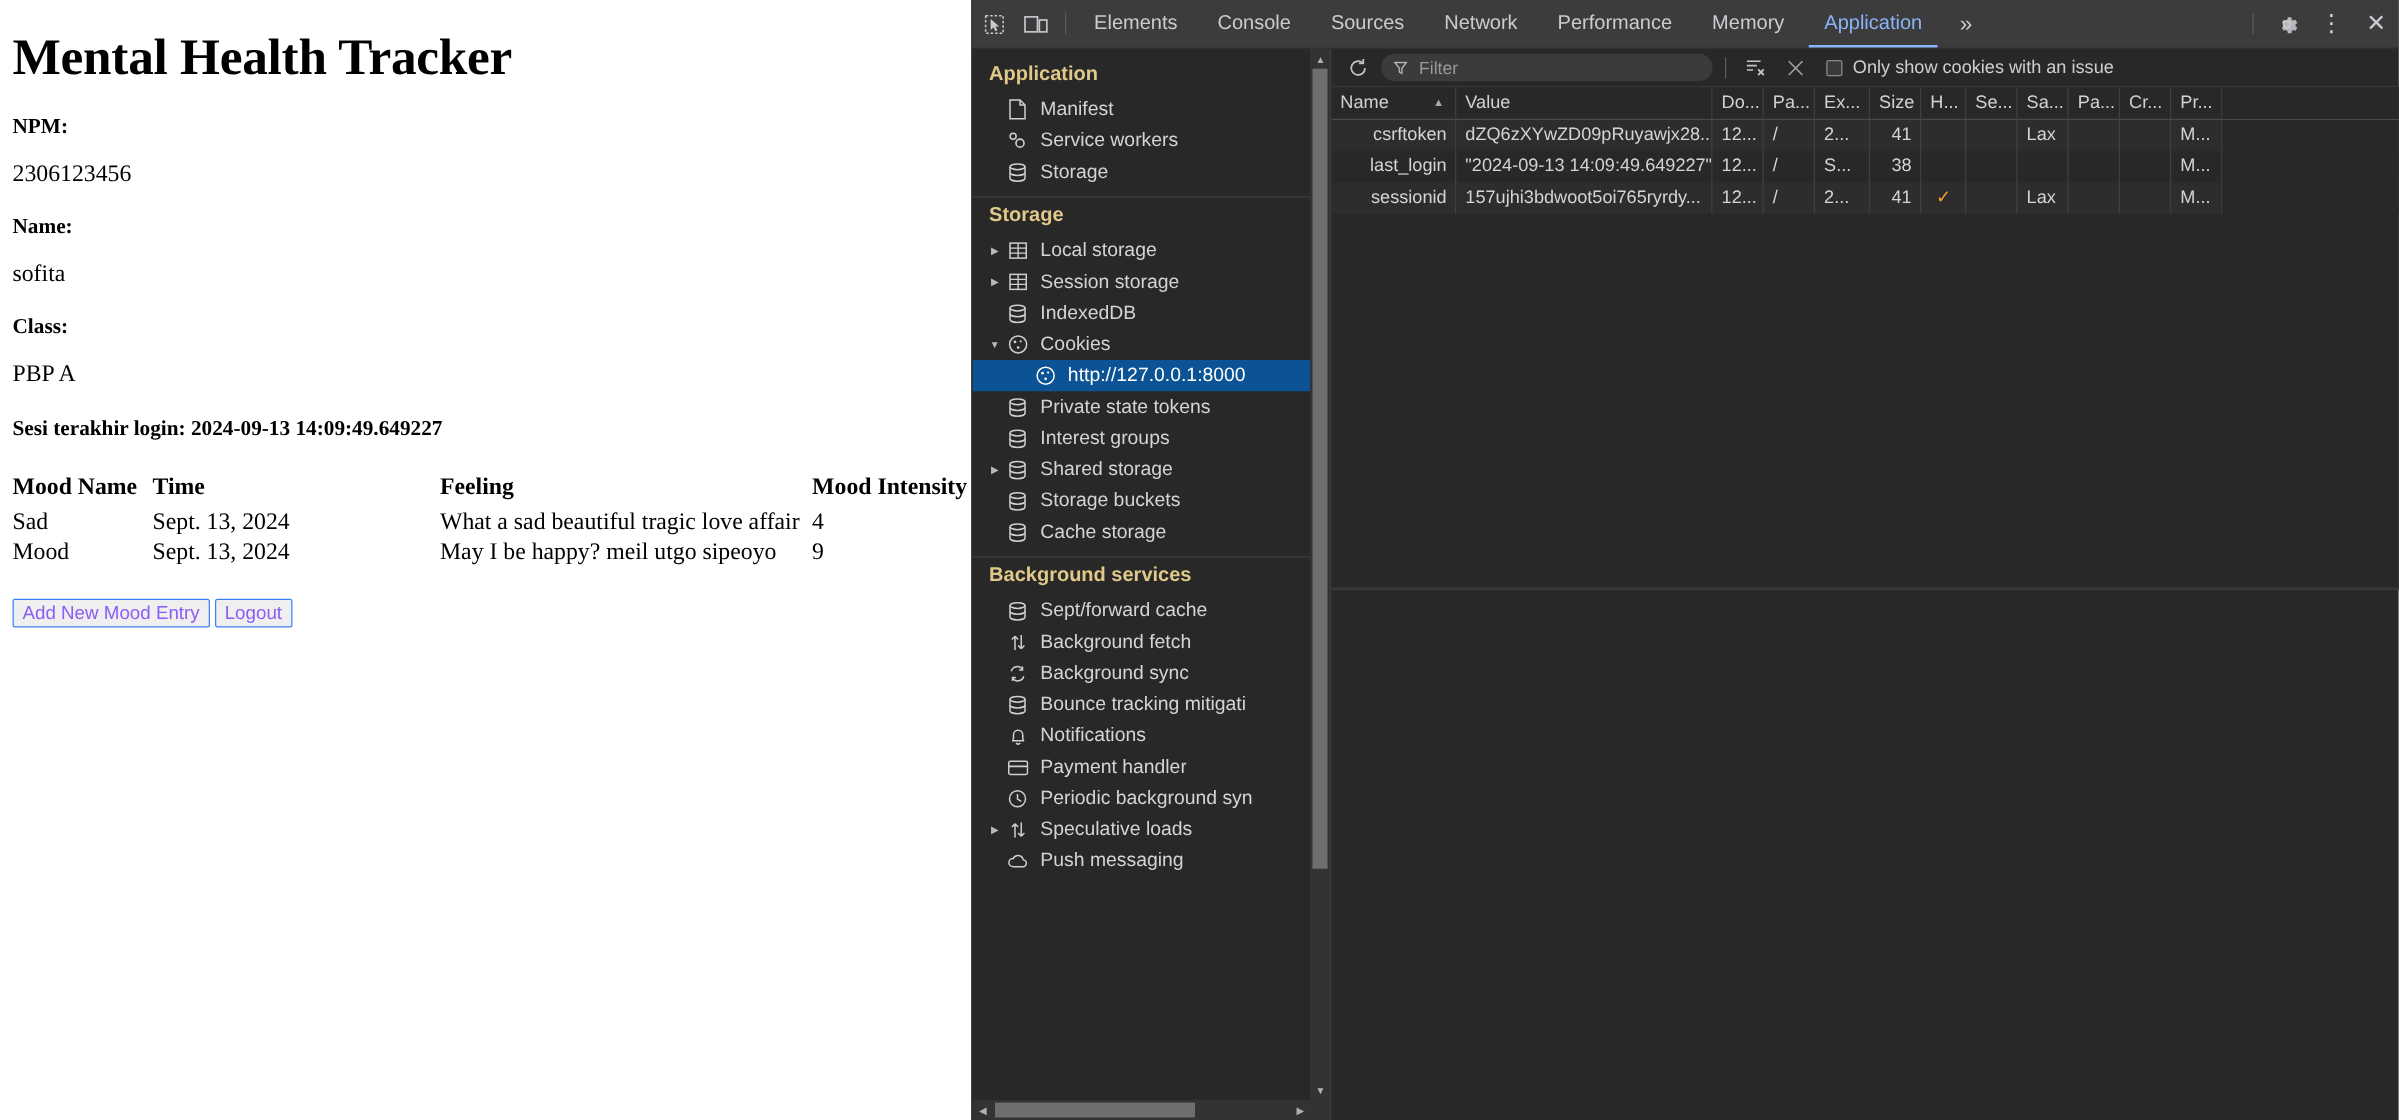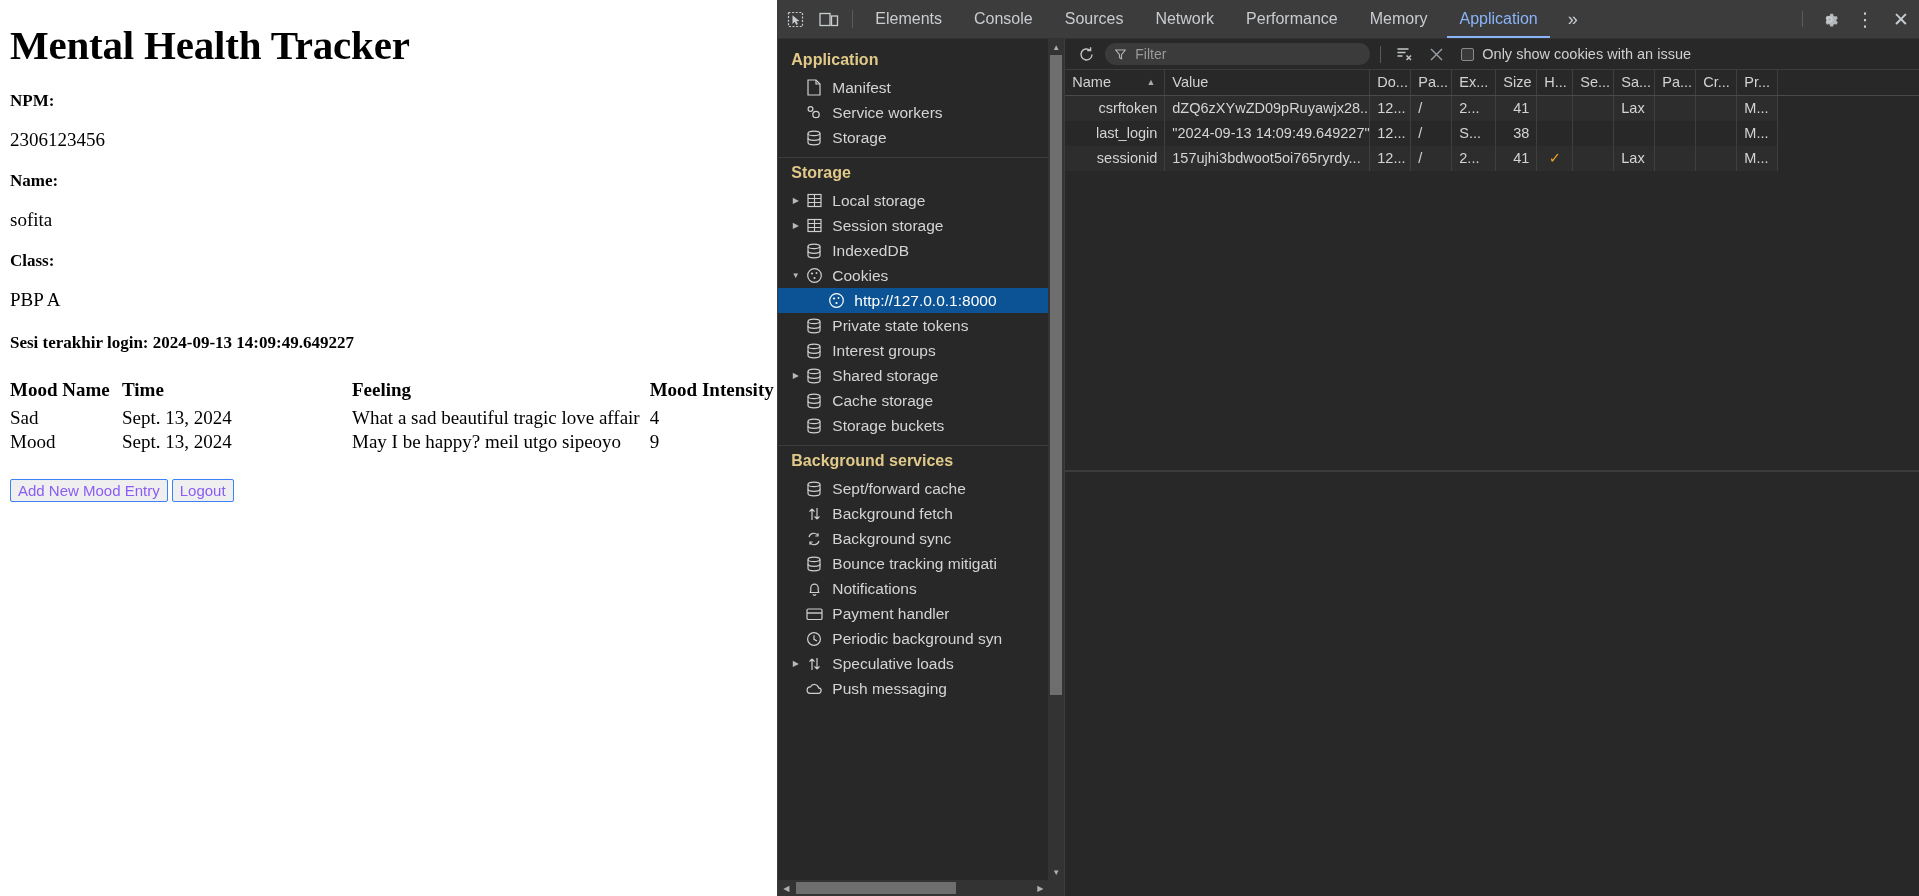--- a/index.html
+++ b/index.html
@@ -540,33 +540,33 @@
 
             <div class="tree-item">
               <span class="twisty empty">▶</span>
               <span class="tw-icon">
                 <svg width="16" height="16" viewBox="0 0 16 16">
                     <ellipse cx="8" cy="3.4" rx="6" ry="2.3" fill="none" stroke="#cfcfcf" stroke-width="1.2"></ellipse>
                     <path d="M2 3.4v9.2c0 1.3 2.7 2.3 6 2.3s6-1 6-2.3V3.4" fill="none" stroke="#cfcfcf" stroke-width="1.2"></path>
                     <path d="M2 8c0 1.3 2.7 2.3 6 2.3s6-1 6-2.3" fill="none" stroke="#cfcfcf" stroke-width="1.2"></path>
                   </svg>
               </span>
+              <span class="tw-label">Storage buckets</span>
+            </div>
+
+            <div class="tree-item">
+              <span class="twisty empty">▶</span>
+              <span class="tw-icon">
+                <svg width="16" height="16" viewBox="0 0 16 16">
+                    <ellipse cx="8" cy="3.4" rx="6" ry="2.3" fill="none" stroke="#cfcfcf" stroke-width="1.2"></ellipse>
+                    <path d="M2 3.4v9.2c0 1.3 2.7 2.3 6 2.3s6-1 6-2.3V3.4" fill="none" stroke="#cfcfcf" stroke-width="1.2"></path>
+                    <path d="M2 8c0 1.3 2.7 2.3 6 2.3s6-1 6-2.3" fill="none" stroke="#cfcfcf" stroke-width="1.2"></path>
+                  </svg>
+              </span>
               <span class="tw-label">Cache storage</span>
-            </div>
-
-            <div class="tree-item">
-              <span class="twisty empty">▶</span>
-              <span class="tw-icon">
-                <svg width="16" height="16" viewBox="0 0 16 16">
-                    <ellipse cx="8" cy="3.4" rx="6" ry="2.3" fill="none" stroke="#cfcfcf" stroke-width="1.2"></ellipse>
-                    <path d="M2 3.4v9.2c0 1.3 2.7 2.3 6 2.3s6-1 6-2.3V3.4" fill="none" stroke="#cfcfcf" stroke-width="1.2"></path>
-                    <path d="M2 8c0 1.3 2.7 2.3 6 2.3s6-1 6-2.3" fill="none" stroke="#cfcfcf" stroke-width="1.2"></path>
-                  </svg>
-              </span>
-              <span class="tw-label">Storage buckets</span>
             </div>
           </div>
 
           <div class="tree-divider"></div>
 
           <div class="tree-group">
             <div class="tree-section-title">Background services</div>
 
             <div class="tree-item">
               <span class="twisty empty">▶</span>

